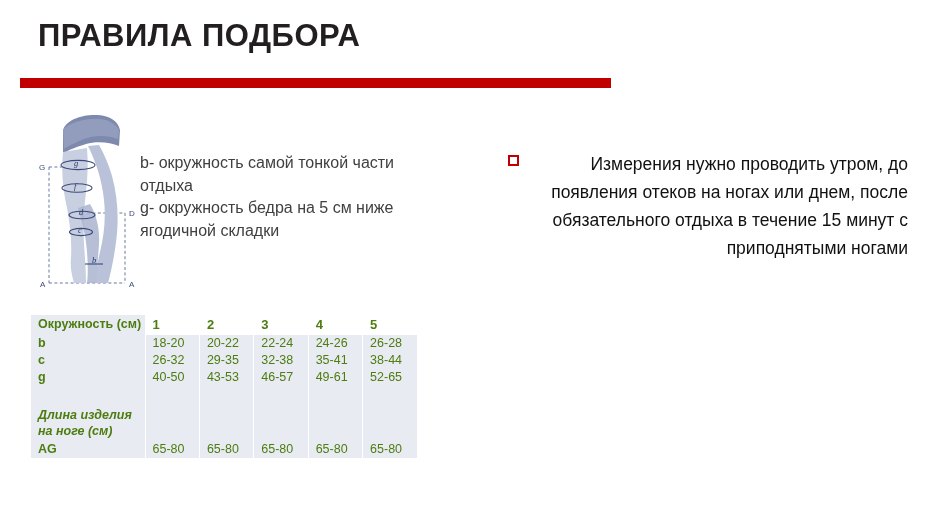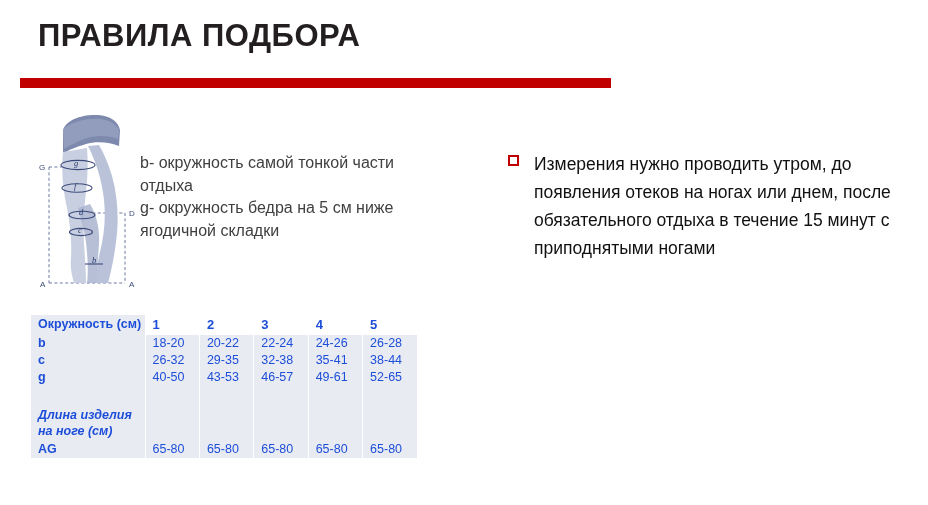--- a/index.html
+++ b/index.html
@@ -64,20 +64,21 @@
 
   
   #note-block {
     position: absolute;
     left: 508px;
     top: 150px;
     width: 400px;
     font-size: 17.5px;
     line-height: 28px;
     color: #111111;
+    text-align: right;
   }
   #note-block .bullet-marker {
     position: absolute;
     left: 0;
     top: 5px;
     width: 11px;
     height: 11px;
     border: 2.5px solid #c00000;
     box-sizing: border-box;
   }
@@ -87,21 +88,21 @@
   }
 
   
   #size-table {
     position: absolute;
     left: 31px;
     top: 315px;
     width: 386px;
     border-collapse: collapse;
     font-size: 12.5px;
-    color: #1d4ed8;
+    color: #4d7c0f;
     background: #e9ebf3;
     table-layout: fixed;
   }
   #size-table td {
     background: #e9ebf3;
     border-right: 1.5px solid #ffffff;
     padding: 1px 0 1px 7px;
     vertical-align: top;
     line-height: 15px;
     height: 15px;

